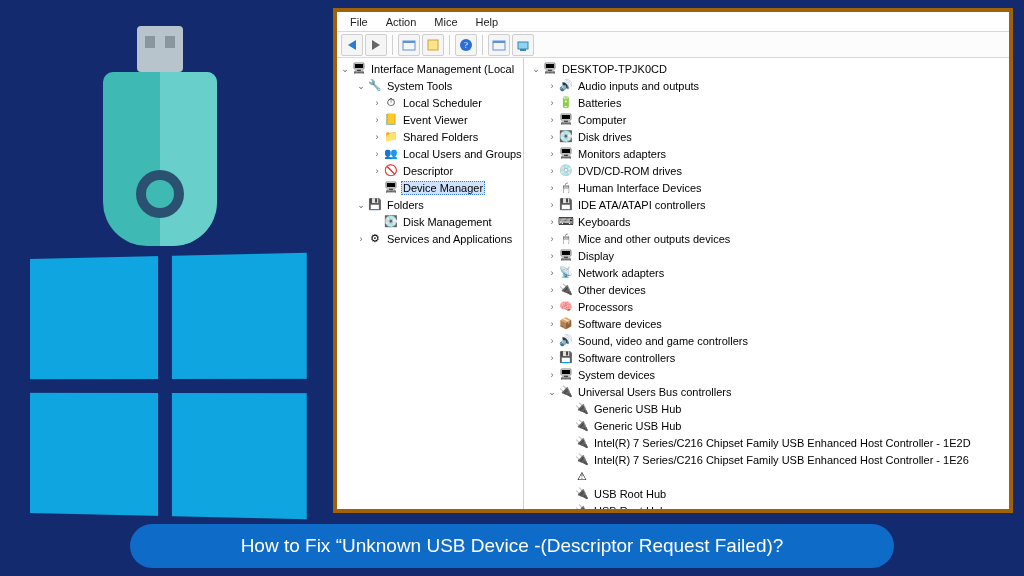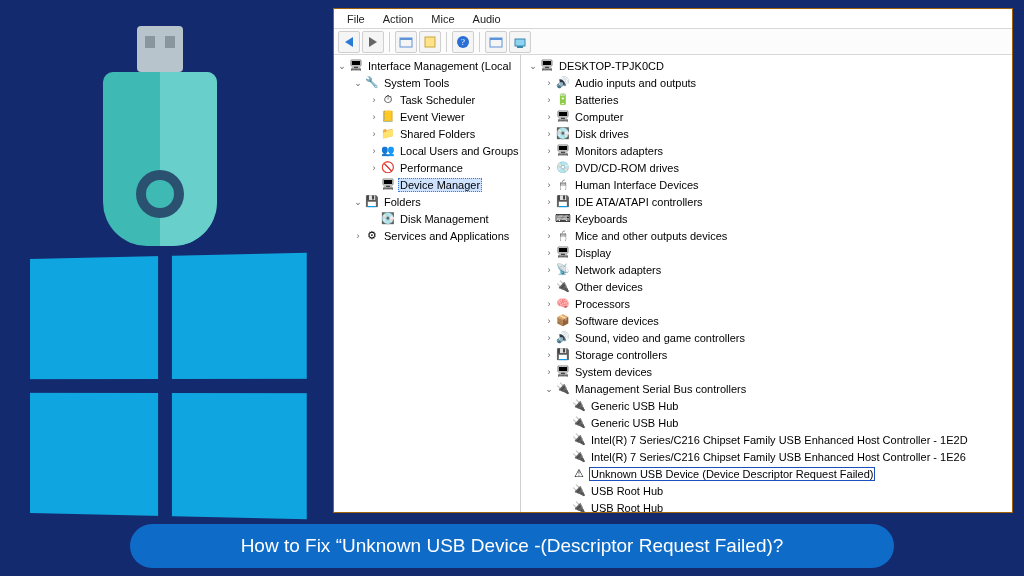--- a/index.html
+++ b/index.html
@@ -6,21 +6,21 @@
 html,body{width:1024px;height:576px;overflow:hidden;font-family:"Segoe UI",Tahoma,sans-serif;font-size:11px}
 body{background:#142a6e;position:relative}
 
 
 .decor{position:absolute;left:25px;top:18px;width:280px;height:500px}
 .usb{position:absolute;left:78px;top:8px;width:114px;height:220px}
 .winlogo{position:absolute;left:0;top:238px;width:280px;height:260px;display:grid;grid-template-columns:1fr 1fr;grid-template-rows:1fr 1fr;gap:14px;transform:perspective(900px) rotateY(-9deg)}
 .winlogo div{background:#0fa5e0}
 
 
-.window{position:absolute;left:333px;top:8px;width:680px;height:505px;background:#fff;border:1px solid #a16207;display:flex;flex-direction:column}
+.window{position:absolute;left:333px;top:8px;width:680px;height:505px;background:#fff;border:4px solid #a16207;display:flex;flex-direction:column}
 .menubar{height:20px;display:flex;align-items:center;gap:4px;padding:0 6px;font-size:11px;color:#222;border-bottom:1px solid #d8d8d8}
 .menubar span{padding:1px 7px;cursor:default}
 .toolbar{height:26px;display:flex;align-items:center;gap:2px;padding:0 4px;border-bottom:1px solid #d8d8d8;background:#fcfcfc}
 .tb-btn{width:22px;height:22px;border:1px solid #cfcfcf;background:#f5f5f5;display:flex;align-items:center;justify-content:center;border-radius:2px}
 .tb-sep{width:1px;height:20px;background:#d0d0d0;margin:0 3px}
 .panes{flex:1;display:flex;overflow:hidden}
 .left-pane{width:187px;border-right:1px solid #d0d0d0;overflow:hidden;background:#fff;padding:2px 0}
 .right-pane{flex:1;overflow:hidden;background:#fff;padding:2px 0}
 
 .tree-row{display:flex;align-items:center;height:17px;white-space:nowrap;padding-right:4px}
@@ -56,21 +56,21 @@
       <div></div>
       <div></div>
   </div>
 </div>
 
 <div class="window">
   <div class="menubar">
     <span>File</span>
     <span>Action</span>
     <span>Mice</span>
-    <span>Audio</span>
+    <span>Help</span>
   </div>
   <div class="toolbar">
     <div class="tb-btn">
         <div class="arr-l"></div>
       </div>
     <div class="tb-btn">
         <div class="arr-r"></div>
       </div>
     <div class="tb-sep"></div>
     <div class="tb-btn">
@@ -113,41 +113,41 @@
           <span class="lbl">Interface Management (Local</span>
         </div>
         <div class="tree-row" style="padding-left: 18px;">
           <span class="twist">⌄</span>
           <span class="ico">🔧</span>
           <span class="lbl">System Tools</span>
         </div>
         <div class="tree-row" style="padding-left: 34px;">
           <span class="twist">›</span>
           <span class="ico">⏱</span>
-          <span class="lbl">Task Scheduler</span>
+          <span class="lbl">Local Scheduler</span>
         </div>
         <div class="tree-row" style="padding-left: 34px;">
           <span class="twist">›</span>
           <span class="ico">📒</span>
           <span class="lbl">Event Viewer</span>
         </div>
         <div class="tree-row" style="padding-left: 34px;">
           <span class="twist">›</span>
           <span class="ico">📁</span>
           <span class="lbl">Shared Folders</span>
         </div>
         <div class="tree-row" style="padding-left: 34px;">
           <span class="twist">›</span>
           <span class="ico">👥</span>
           <span class="lbl">Local Users and Groups</span>
         </div>
         <div class="tree-row" style="padding-left: 34px;">
           <span class="twist">›</span>
           <span class="ico">🚫</span>
-          <span class="lbl">Performance</span>
+          <span class="lbl">Descriptor</span>
         </div>
         <div class="tree-row sel" style="padding-left: 34px;">
           <span class="twist"></span>
           <span class="ico">🖥</span>
           <span class="lbl">Device Manager</span>
         </div>
         <div class="tree-row" style="padding-left: 18px;">
           <span class="twist">⌄</span>
           <span class="ico">💾</span>
           <span class="lbl">Folders</span>
@@ -245,31 +245,31 @@
           <span class="lbl">Software devices</span>
         </div>
         <div class="tree-row" style="padding-left: 22px;">
           <span class="twist">›</span>
           <span class="ico">🔊</span>
           <span class="lbl">Sound, video and game controllers</span>
         </div>
         <div class="tree-row" style="padding-left: 22px;">
           <span class="twist">›</span>
           <span class="ico">💾</span>
-          <span class="lbl">Storage controllers</span>
+          <span class="lbl">Software controllers</span>
         </div>
         <div class="tree-row" style="padding-left: 22px;">
           <span class="twist">›</span>
           <span class="ico">🖥</span>
           <span class="lbl">System devices</span>
         </div>
         <div class="tree-row" style="padding-left: 22px;">
           <span class="twist">⌄</span>
           <span class="ico">🔌</span>
-          <span class="lbl">Management Serial Bus controllers</span>
+          <span class="lbl">Universal Users Bus controllers</span>
         </div>
         <div class="tree-row" style="padding-left: 38px;">
           <span class="twist"></span>
           <span class="ico">🔌</span>
           <span class="lbl">Generic USB Hub</span>
         </div>
         <div class="tree-row" style="padding-left: 38px;">
           <span class="twist"></span>
           <span class="ico">🔌</span>
           <span class="lbl">Generic USB Hub</span>
@@ -280,21 +280,20 @@
           <span class="lbl">Intel(R) 7 Series/C216 Chipset Family USB Enhanced Host Controller - 1E2D</span>
         </div>
         <div class="tree-row" style="padding-left: 38px;">
           <span class="twist"></span>
           <span class="ico">🔌</span>
           <span class="lbl">Intel(R) 7 Series/C216 Chipset Family USB Enhanced Host Controller - 1E26</span>
         </div>
         <div class="tree-row sel2" style="padding-left: 38px;">
           <span class="twist"></span>
           <span class="ico">⚠</span>
-          <span class="lbl">Unknown USB Device (Device Descriptor Request Failed)</span>
         </div>
         <div class="tree-row" style="padding-left: 38px;">
           <span class="twist"></span>
           <span class="ico">🔌</span>
           <span class="lbl">USB Root Hub</span>
         </div>
         <div class="tree-row" style="padding-left: 38px;">
           <span class="twist"></span>
           <span class="ico">🔌</span>
           <span class="lbl">USB Root Hub</span>

